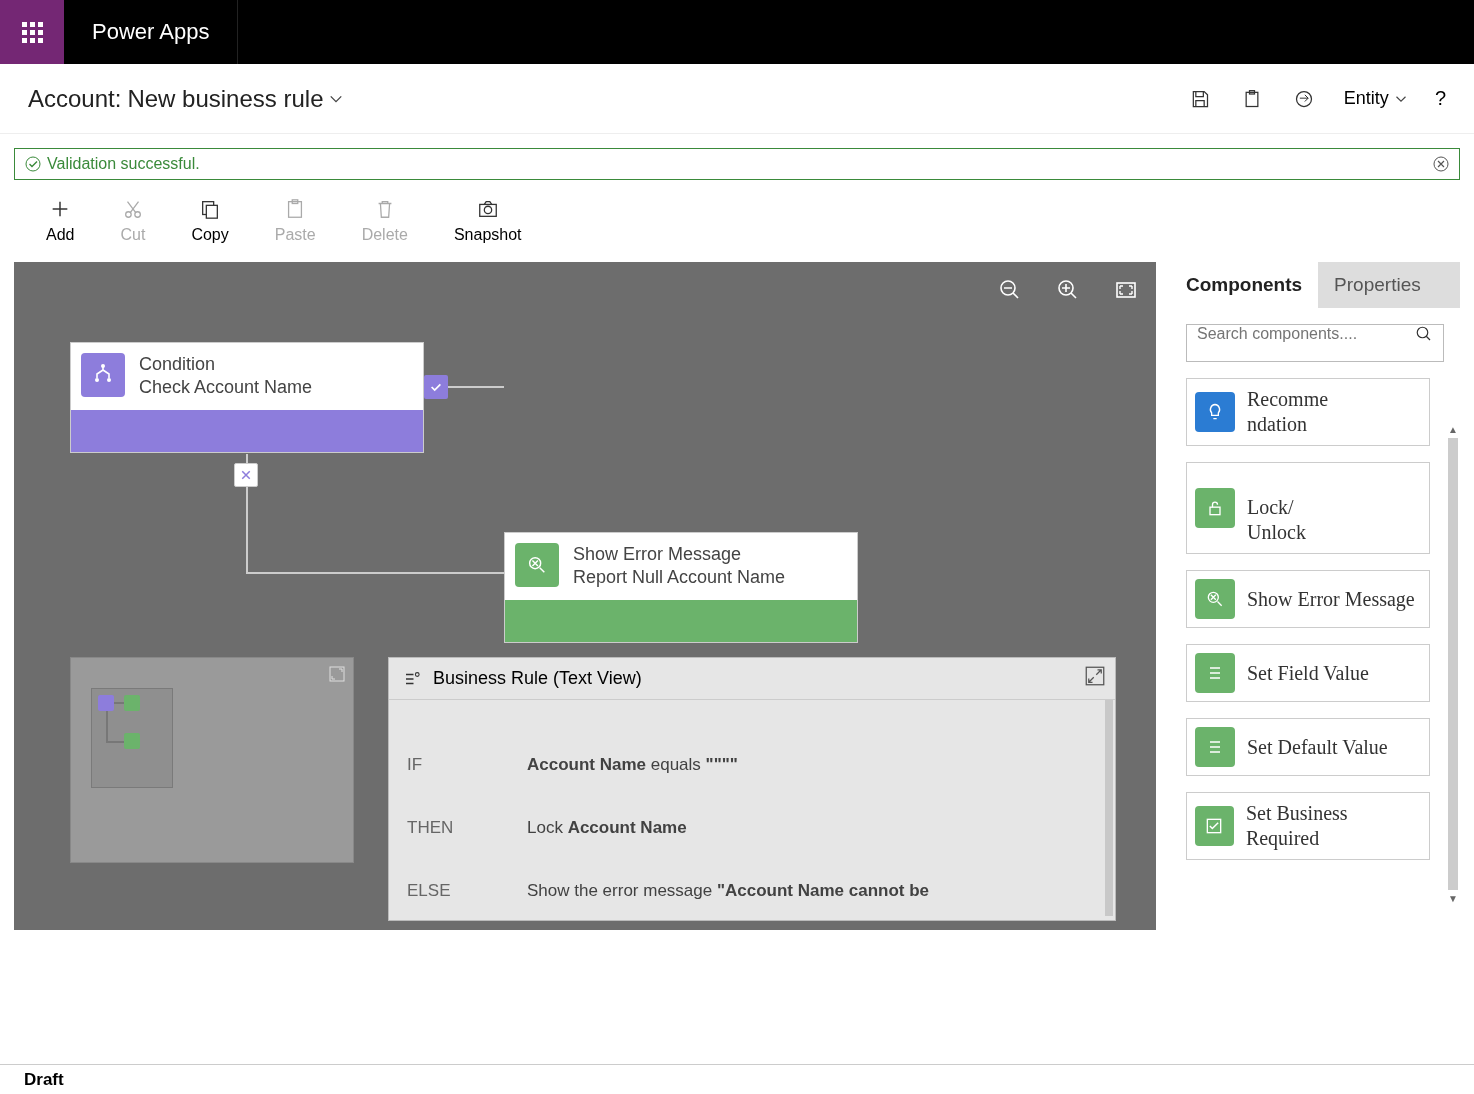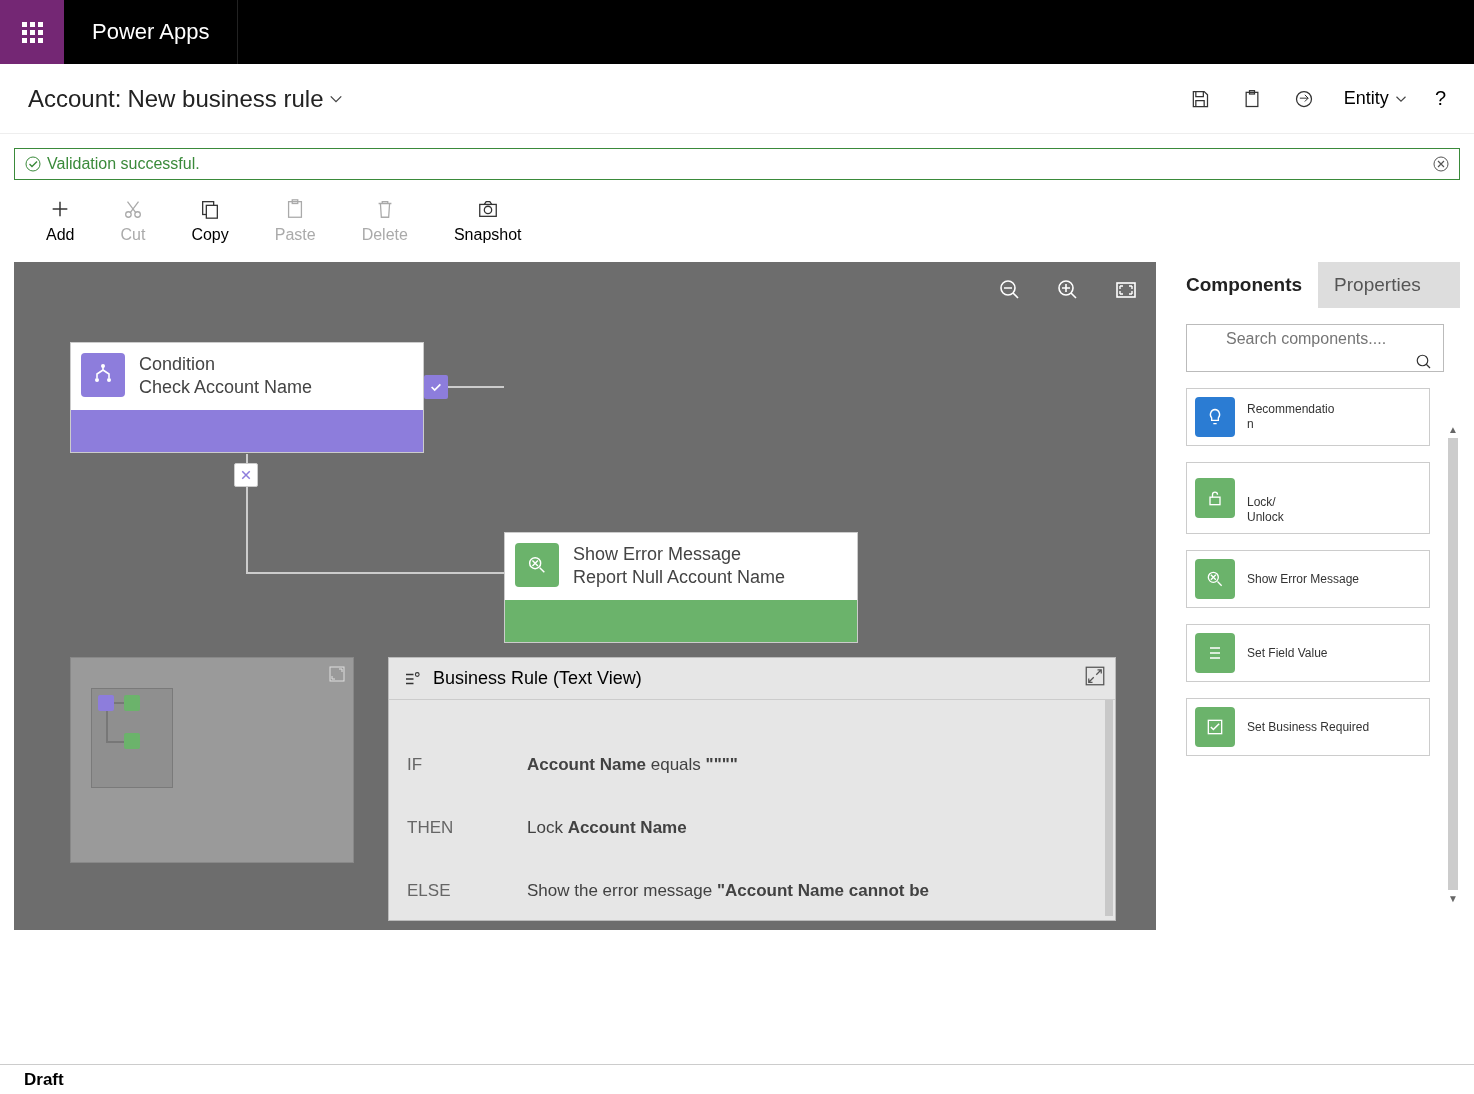--- a/index.html
+++ b/index.html
@@ -81,28 +81,28 @@
   .tv-kw{color:#666;width:60px;}
   .tv-scroll{position:absolute;right:2px;top:0;bottom:0;width:8px;background:#c8c8c8;}
 
   
   .panel{width:290px;background:#eee;display:flex;flex-direction:column;}
   .tabs{display:flex;}
   .tab{flex:1;padding:12px 16px;font-size:19px;cursor:pointer;color:#555;}
   .tab.active{background:#fff;color:#222;font-weight:600;}
   .tab.inactive{background:#ddd;}
   .panel-body{background:#fff;flex:1;padding:16px;position:relative;}
-  .search{border:1px solid #bbb;height:48px;display:flex;align-items:flex-end;padding:0 10px;margin-bottom:16px;flex-direction:column;}
+  .search{border:1px solid #bbb;height:38px;display:flex;align-items:flex-start;padding:0 10px;margin-bottom:16px;}
   .search input{border:none;outline:none;flex:1;font-size:16px;}
   .comp-list{display:flex;flex-direction:column;gap:16px;padding-right:14px;max-height:540px;}
   .comp{border:1px solid #ccc;display:flex;align-items:center;gap:12px;padding:8px;cursor:grab;}
   .comp-ic{width:40px;height:40px;border-radius:4px;display:flex;align-items:center;justify-content:center;}
   .comp-ic.green{background:#6bb36b;}
   .comp-ic.blue{background:#2b7cd3;}
-  .comp-label{font-size:12px;color:#333;line-height:1.25;}
+  .comp-label{font-size:20px;color:#333;line-height:1.25;font-family:Liberation Serif, serif;}
   .panel-scroll{position:absolute;right:2px;top:130px;bottom:40px;width:10px;background:#ccc;}
   .panel-scroll-up, .panel-scroll-down{position:absolute;right:2px;font-size:10px;color:#666;}
   .panel-scroll-up{top:116px;}
   .panel-scroll-down{bottom:26px;}
 
   
   .status{position:absolute;bottom:0;left:0;right:0;height:30px;border-top:1px solid #ccc;display:flex;align-items:center;padding:0 24px;font-size:17px;font-weight:600;}
   svg{display:block;}
 </style>
 </head>
@@ -378,20 +378,28 @@
            <div class="comp-ic green">
               <svg width="20" height="20" viewBox="0 0 24 24">
                 <path d="M6 6h12M6 12h12M6 18h12M4 6h0M4 12h0M4 18h0" stroke="#fff" stroke-width="2"></path>
               </svg>
             </div>
            <div class="comp-label">Set Field Value</div>
          </div>
          <div class="comp">
            <div class="comp-ic green">
               <svg width="20" height="20" viewBox="0 0 24 24">
+                <path d="M6 6h12M6 12h12M6 18h12" stroke="#fff" stroke-width="2"></path>
+              </svg>
+            </div>
+           <div class="comp-label">Set Default Value</div>
+         </div>
+         <div class="comp">
+           <div class="comp-ic green">
+              <svg width="20" height="20" viewBox="0 0 24 24">
                 <rect x="4" y="4" width="16" height="16" fill="none" stroke="#fff" stroke-width="1.6"></rect>
                 <path d="M7 12l3 3 7-7" fill="none" stroke="#fff" stroke-width="1.8"></path>
               </svg>
             </div>
            <div class="comp-label">Set Business Required</div>
          </div>
       </div>
       <div class="panel-scroll-up">▲</div>
       <div class="panel-scroll"></div>
       <div class="panel-scroll-down">▼</div>

